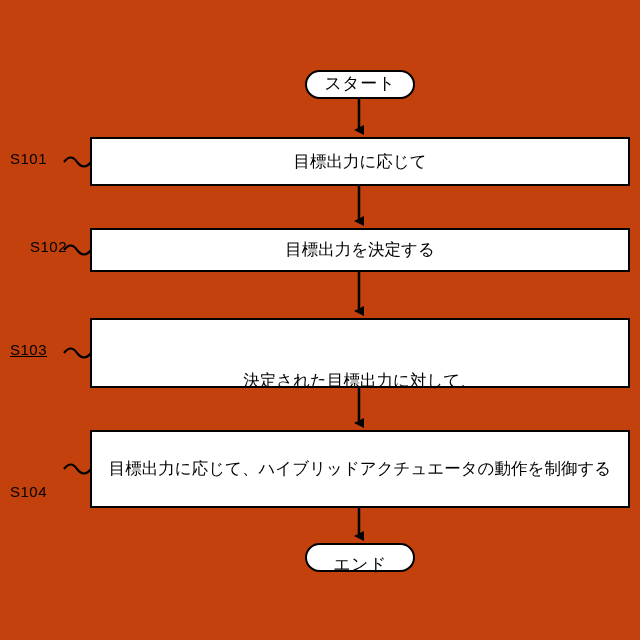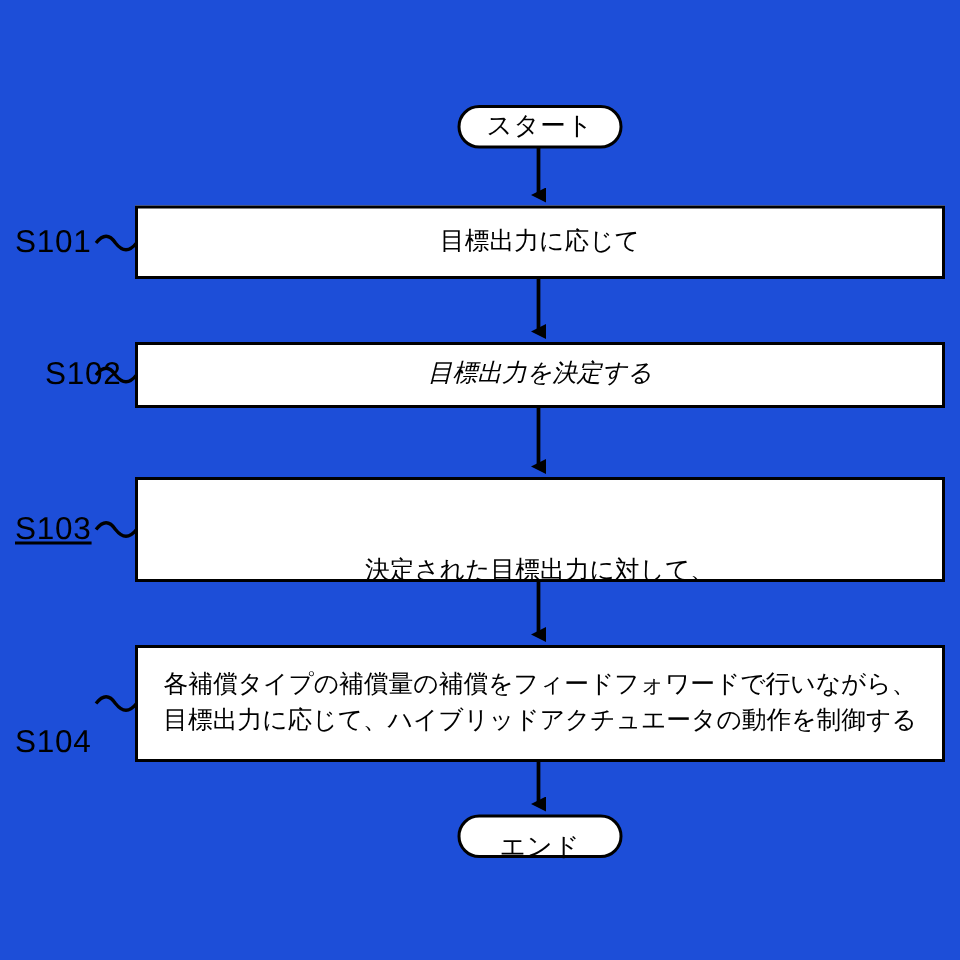--- a/index.html
+++ b/index.html
@@ -11,21 +11,21 @@
     width: 640px;
     height: 640px;
     font-family: "Liberation Sans", "DejaVu Sans", sans-serif;
     color: #000000;
     overflow: hidden;
   }
   #flowchart {
     position: relative;
     width: 640px;
     height: 640px;
-    background: #1d4ed8;
+    background: #c2410c;
   }
   .svg-layer {
     position: absolute;
     left: 0;
     top: 0;
     width: 640px;
     height: 640px;
   }
   .node-text {
     position: absolute;
@@ -45,21 +45,21 @@
   .process-label {
     font-size: 16.5px;
     line-height: 1.45;
     white-space: nowrap;
   }
   .process-label .line {
     display: block;
   }
   .step-id {
     position: absolute;
-    font-size: 21px;
+    font-size: 15px;
     letter-spacing: 0.5px;
     white-space: nowrap;
     line-height: 1;
   }
   
   .terminal {
     position: absolute;
     box-sizing: border-box;
     border: 2.5px solid #000000;
     border-radius: 999px;
@@ -109,39 +109,38 @@
   <div class="step-id" style="left:10px; top:151px;">S101</div>
   <div class="process" style="left:90px; top:137px; width:540px; height:49px;"></div>
   <div class="node-text" style="left:90px; top:137px; width:540px; height:49px;">
     <span class="process-label">
       <span class="line">目標出力に応じて</span>
     </span>
   </div>
 
   <div class="step-id" style="left:10px; top:239px;margin-left:20px;">S102</div>
   <div class="process" style="left:90px; top:228px; width:540px; height:44px;"></div>
-  <div class="node-text" style="left:90px; top:228px; width:540px; height:44px;font-style:italic;">
+  <div class="node-text" style="left:90px; top:228px; width:540px; height:44px;">
     <span class="process-label">
       <span class="line">目標出力を決定する</span>
     </span>
   </div>
 
   <div class="step-id" style="left:10px; top:342px;text-decoration:underline;">S103</div>
   <div class="process" style="left:90px; top:318px; width:540px; height:70px;"></div>
   <div class="node-text" style="left:90px; top:318px; width:540px; height:70px;margin-top:28px;">
     <span class="process-label">
       <span class="line">決定された目標出力に対して、</span>
     </span>
   </div>
 
   <div class="step-id" style="left:10px; top:484px;">S104</div>
   <div class="process" style="left:90px; top:430px; width:540px; height:78px;"></div>
   <div class="node-text" style="left:90px; top:430px; width:540px; height:78px;">
     <span class="process-label">
-      <span class="line">各補償タイプの補償量の補償をフィードフォワードで行いながら、</span>
       <span class="line">目標出力に応じて、ハイブリッドアクチュエータの動作を制御する</span>
     </span>
   </div>
 
   <div class="terminal" style="left:305px; top:543px; width:110px; height:29px;"></div>
   <div class="node-text" style="left:305px; top:543px; width:110px; height:45px;">
     <span class="terminal-label">エンド</span>
   </div>
 
 </div>

